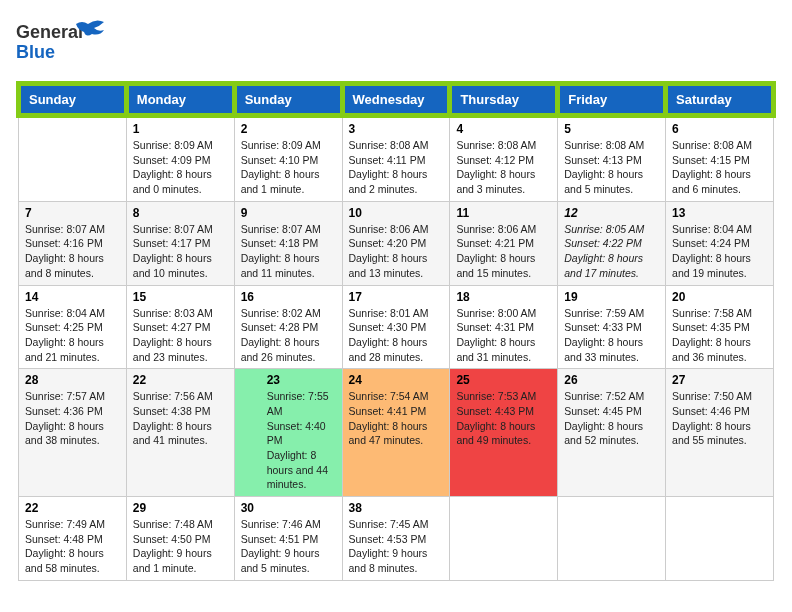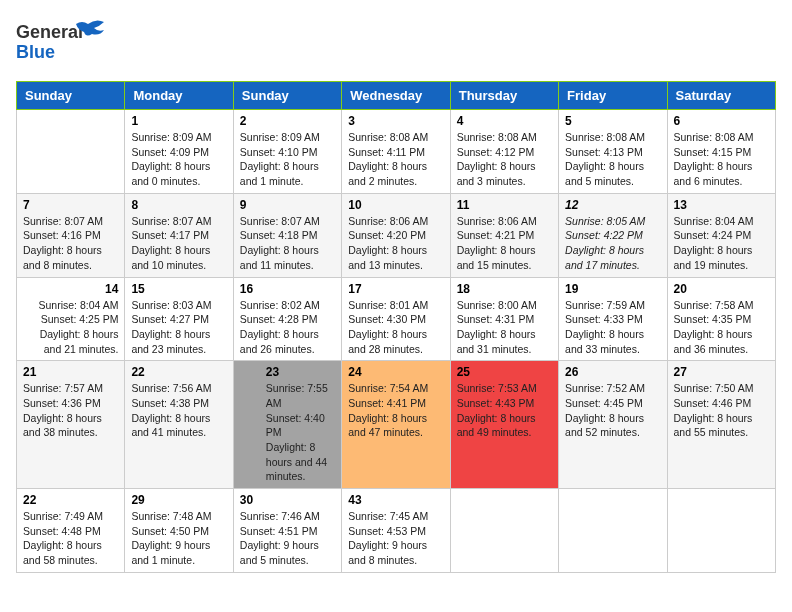--- a/index.html
+++ b/index.html
@@ -38,21 +38,21 @@
       border-collapse: collapse;
       font-size: 11px;
     }
     .calendar-table th {
       background-color: #1565c0;
       color: #fff;
       text-align: left;
       padding: 6px 8px;
       font-size: 13px;
       font-weight: bold;
-      border: 1px solid #84cc16;
+      border: 5px solid #84cc16;
     }
     .calendar-table td {
       border: 1px solid #ccc;
       vertical-align: top;
       padding: 4px 6px;
       width: calc(100% / 7);
       min-height: 80px;
     }
     .calendar-table tr:nth-child(even) td {
       background-color: #f5f5f5;
@@ -157,21 +157,21 @@
         <td style="background-color: rgb(245, 245, 245); font-style: italic;">
           <span class="day-number">12</span>
           <div class="day-info">Sunrise: 8:05 AM<br>Sunset: 4:22 PM<br>Daylight: 8 hours and 17 minutes.</div>
         </td>
         <td style="background-color: rgb(245, 245, 245);">
           <span class="day-number">13</span>
           <div class="day-info">Sunrise: 8:04 AM<br>Sunset: 4:24 PM<br>Daylight: 8 hours and 19 minutes.</div>
         </td>
       </tr>
       <tr>
-        <td style="background-color: rgb(255, 255, 255); text-align: right;">
+        <td style="background-color: rgb(255, 255, 255);">
           <span class="day-number">14</span>
           <div class="day-info">Sunrise: 8:04 AM<br>Sunset: 4:25 PM<br>Daylight: 8 hours and 21 minutes.</div>
         </td>
         <td style="background-color: rgb(255, 255, 255);">
           <span class="day-number">15</span>
           <div class="day-info">Sunrise: 8:03 AM<br>Sunset: 4:27 PM<br>Daylight: 8 hours and 23 minutes.</div>
         </td>
         <td style="background-color: rgb(255, 255, 255); border-radius: 27px;">
           <span class="day-number">16</span>
           <div class="day-info">Sunrise: 8:02 AM<br>Sunset: 4:28 PM<br>Daylight: 8 hours and 26 minutes.</div>
@@ -188,28 +188,28 @@
           <span class="day-number">19</span>
           <div class="day-info">Sunrise: 7:59 AM<br>Sunset: 4:33 PM<br>Daylight: 8 hours and 33 minutes.</div>
         </td>
         <td style="background-color: rgb(255, 255, 255); margin-top: 38px;">
           <span class="day-number">20</span>
           <div class="day-info">Sunrise: 7:58 AM<br>Sunset: 4:35 PM<br>Daylight: 8 hours and 36 minutes.</div>
         </td>
       </tr>
       <tr>
         <td style="background-color: rgb(245, 245, 245);">
-          <span class="day-number">21</span>
+          <span class="day-number">28</span>
           <div class="day-info">Sunrise: 7:57 AM<br>Sunset: 4:36 PM<br>Daylight: 8 hours and 38 minutes.</div>
         </td>
         <td style="background-color: rgb(245, 245, 245);">
           <span class="day-number">22</span>
           <div class="day-info">Sunrise: 7:56 AM<br>Sunset: 4:38 PM<br>Daylight: 8 hours and 41 minutes.</div>
         </td>
-        <td style="background-color: #a3a3a3; padding-left: 32px;">
+        <td style="background-color: #86efac; padding-left: 32px;">
           <span class="day-number">23</span>
           <div class="day-info">Sunrise: 7:55 AM<br>Sunset: 4:40 PM<br>Daylight: 8 hours and 44 minutes.</div>
         </td>
         <td style="background-color: #fdba74;">
           <span class="day-number">24</span>
           <div class="day-info">Sunrise: 7:54 AM<br>Sunset: 4:41 PM<br>Daylight: 8 hours and 47 minutes.</div>
         </td>
         <td style="background-color: #ef4444;">
           <span class="day-number">25</span>
           <div class="day-info">Sunrise: 7:53 AM<br>Sunset: 4:43 PM<br>Daylight: 8 hours and 49 minutes.</div>
@@ -230,21 +230,21 @@
         </td>
         <td style="background-color: rgb(255, 255, 255);">
           <span class="day-number">29</span>
           <div class="day-info">Sunrise: 7:48 AM<br>Sunset: 4:50 PM<br>Daylight: 9 hours and 1 minute.</div>
         </td>
         <td style="background-color: rgb(255, 255, 255);">
           <span class="day-number">30</span>
           <div class="day-info">Sunrise: 7:46 AM<br>Sunset: 4:51 PM<br>Daylight: 9 hours and 5 minutes.</div>
         </td>
         <td style="background-color: rgb(255, 255, 255);">
-          <span class="day-number">43</span>
+          <span class="day-number">38</span>
           <div class="day-info">Sunrise: 7:45 AM<br>Sunset: 4:53 PM<br>Daylight: 9 hours and 8 minutes.</div>
         </td>
         <td class="empty-cell"></td>
         <td class="empty-cell"></td>
         <td class="empty-cell"></td>
       </tr>
     </tbody>
 </table>
 
 </body></html>

